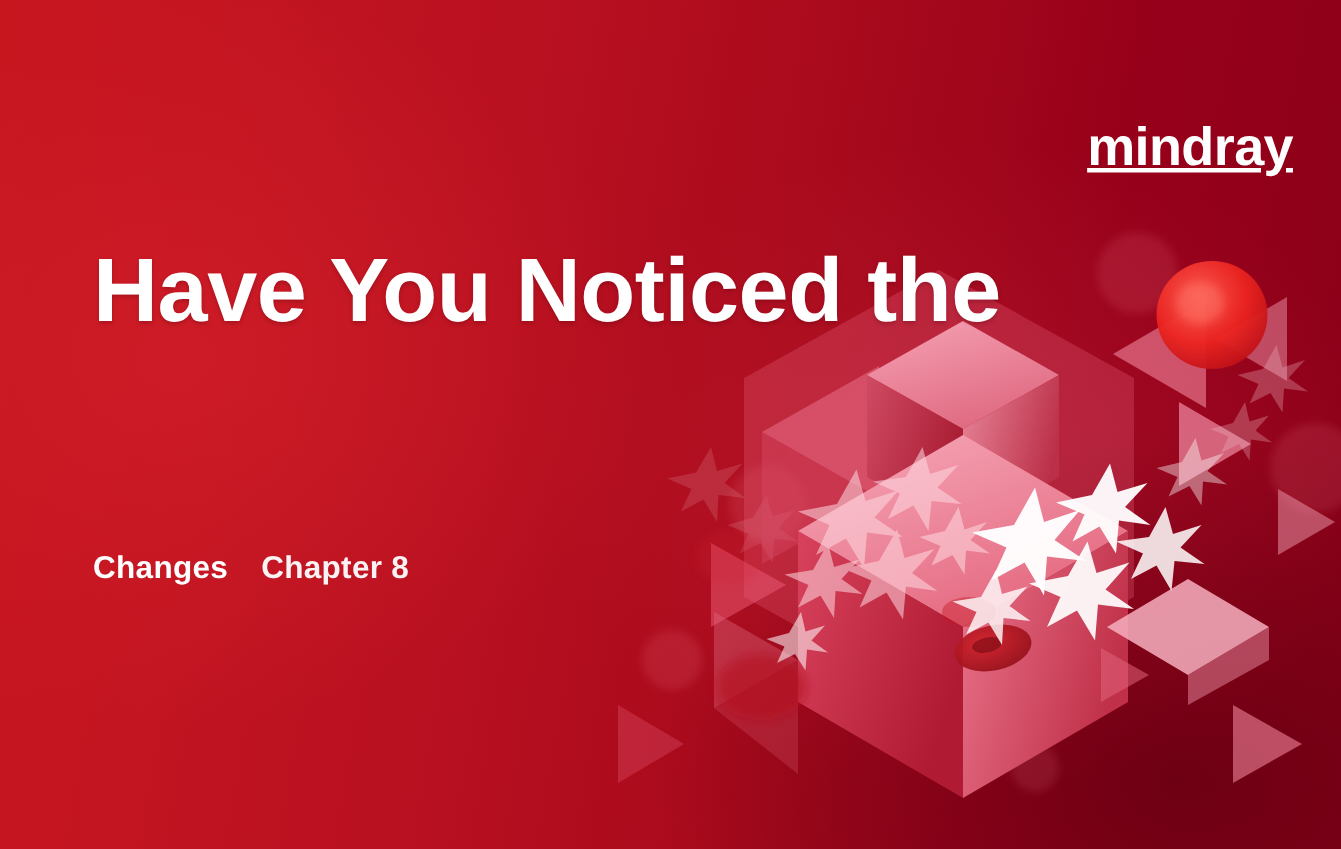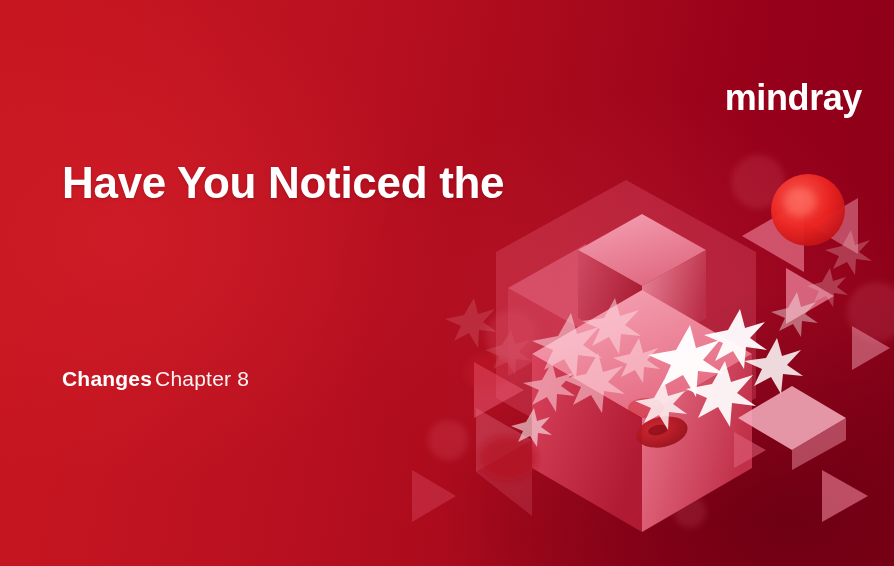--- a/index.html
+++ b/index.html
@@ -50,50 +50,51 @@
   .logo {
     position: absolute;
     right: 32px;
     top: 80px;
     color: #ffffff;
     font-size: 36px;
     font-weight: 700;
     letter-spacing: -0.4px;
     line-height: 1;
     user-select: none;
+    text-decoration: underline;
   }
 
   
   .headline {
     position: absolute;
     left: 62px;
     top: 126px;
     width: 540px;
     color: #ffffff;
-    font-size: 44px;
+    font-size: 60px;
     font-weight: 700;
     line-height: 56px;
     letter-spacing: -0.3px;
     text-shadow: 0 1px 3px rgba(70,0,10,0.28);
   }
   .headline .ln { display: block; white-space: nowrap; }
 
   
   .subtitle {
     position: absolute;
     left: 62px;
     top: 366px;
     color: #ffffff;
     font-size: 21px;
     line-height: 1.2;
     letter-spacing: 0.2px;
     white-space: nowrap;
   }
   .subtitle .book { font-weight: 700; }
-  .subtitle .chapter { font-weight: 400; margin-left: 3px; opacity: 0.95; }
+  .subtitle .chapter { font-weight: 700; margin-left: 22px; opacity: 0.95; }
 </style>
 </head>
 <body>
 
 <div id="banner">
 
   <div class="bg-glow"></div>
 
   <div class="artwork">
     <svg viewBox="0 0 504 400" xmlns="http://www.w3.org/2000/svg">

